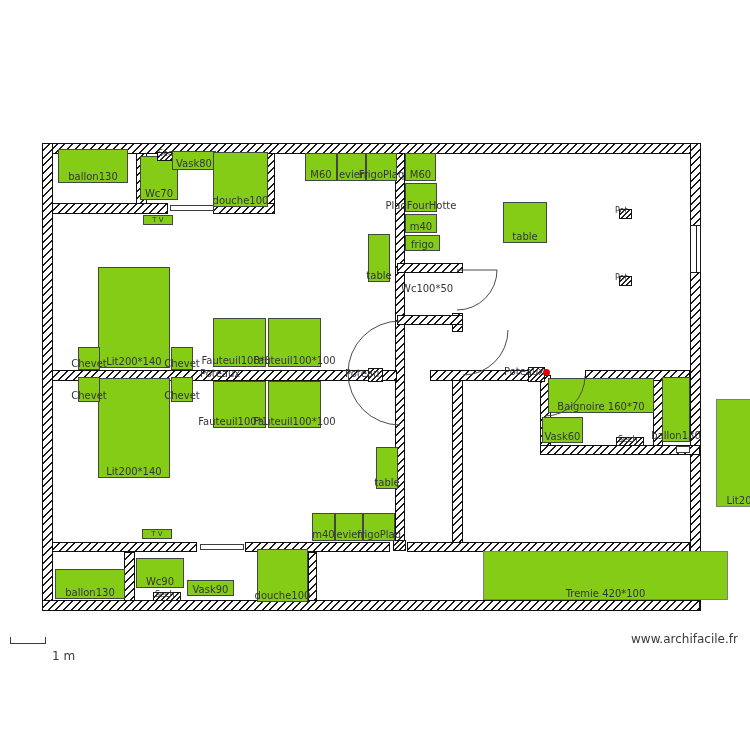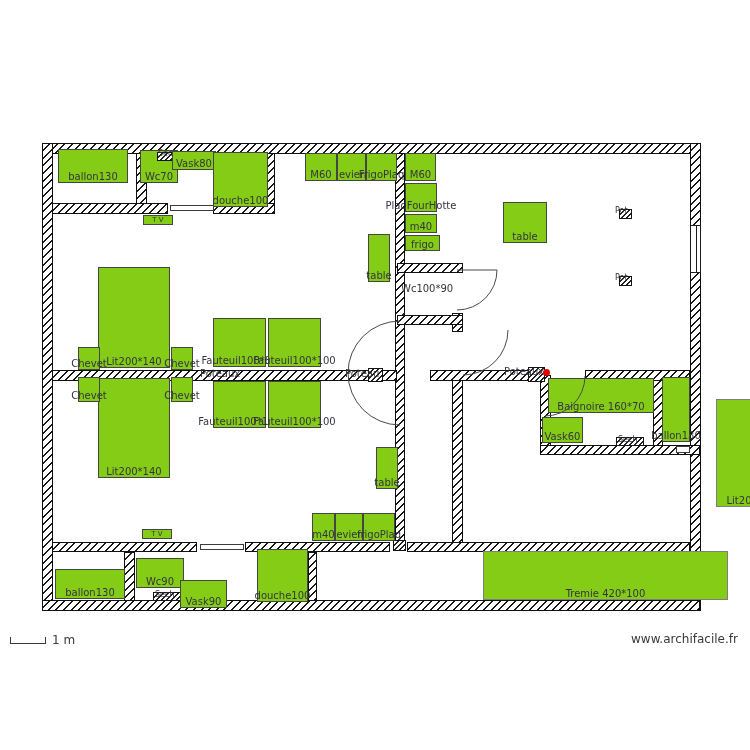--- a/index.html
+++ b/index.html
@@ -63,21 +63,21 @@
   <div class="panel" style="left:170px;top:205px;width:44px;height:6px"></div>
   <div class="panel" style="left:200px;top:544px;width:44px;height:6px"></div>
   <div class="panel" style="left:676px;top:446px;width:14px;height:7px"></div>
   <div class="window" style="left:690px;top:225px;width:11px;height:48px">
       <i></i>
     </div>
 
   <div class="box" style="left:58px;top:149px;width:70px;height:34px">
     <span>ballon130</span>
     </div>
-  <div class="box" style="left:140px;top:150px;width:38px;height:33px">
+  <div class="box" style="left:140px;top:156px;width:38px;height:44px">
     <span>Wc70</span>
     </div>
   <div class="sq" style="left:157px;top:152px;width:19px;height:9px"></div>
   <span class="lbl sm" style="left:158px;top:150px">Sech</span>
   <div class="box" style="left:172px;top:151px;width:44px;height:19px">
     <span>Vask80</span>
     </div>
   <div class="box" style="left:213px;top:152px;width:55px;height:55px">
     <span>douche100</span>
     </div>
@@ -108,21 +108,21 @@
     </div>
 
   <div class="box" style="left:503px;top:202px;width:44px;height:41px">
     <span>table</span>
     </div>
   <div class="sq" style="left:619px;top:209px;width:13px;height:10px"></div>
   <span class="lbl sm" style="left:615px;top:207px">Pot</span>
   <div class="sq" style="left:619px;top:276px;width:13px;height:10px"></div>
   <span class="lbl sm" style="left:615px;top:274px">Pot</span>
 
-  <span class="lbl" style="left:401px;top:284px">Wc100*90</span>
+  <span class="lbl" style="left:401px;top:284px">Wc100*50</span>
 
   <div class="box" style="left:98px;top:267px;width:72px;height:101px">
     <span>Lit200*140</span>
     </div>
   <div class="box" style="left:78px;top:347px;width:22px;height:23px">
     <span>Chevet</span>
     </div>
   <div class="box" style="left:171px;top:347px;width:22px;height:23px">
     <span>Chevet</span>
     </div>
@@ -187,21 +187,21 @@
     </div>
 
   <div class="box" style="left:55px;top:569px;width:70px;height:30px">
     <span>ballon130</span>
     </div>
   <div class="box" style="left:136px;top:558px;width:48px;height:30px">
     <span>Wc90</span>
     </div>
   <div class="sq" style="left:153px;top:592px;width:28px;height:9px"></div>
   <span class="lbl sm" style="left:155px;top:591px">Sech</span>
-  <div class="box" style="left:180px;top:580px;width:47px;height:28px">
+  <div class="box" style="left:187px;top:580px;width:47px;height:16px">
     <span>Vask90</span>
     </div>
   <div class="box" style="left:257px;top:549px;width:51px;height:53px">
     <span>douche100</span>
     </div>
 
   <div class="box gray" style="left:483px;top:551px;width:245px;height:49px">
     <span>Tremie 420*100</span>
     </div>
 
@@ -214,16 +214,16 @@
 
   <svg class="arcs" width="750" height="750">
     <line x1="457" y1="270" x2="497" y2="270" stroke="#4a4a4a" stroke-width="1"></line>
     <path d="M 497 270 A 40 40 0 0 1 457 310" fill="none" stroke="#4a4a4a" stroke-width="1"></path>
     <path d="M 508 330 A 45 45 0 0 1 463 375" fill="none" stroke="#4a4a4a" stroke-width="1"></path>
     <path d="M 400 321 A 52 52 0 0 0 400 425" fill="none" stroke="#4a4a4a" stroke-width="1"></path>
     <path d="M 585 376 A 40 40 0 0 1 545 416" fill="none" stroke="#4a4a4a" stroke-width="1"></path>
   </svg>
 
   <div class="scalebar" style="left:10px;top:637px;width:36px;height:7px;position:absolute"></div>
-  <span class="lbl foot" style="left:52px;top:634px">1 m</span>
+  <span class="lbl foot" style="left:52px;top:650px">1 m</span>
   <span class="lbl foot" style="left:631px;top:633px">www.archifacile.fr</span>
 
 </div>
 
 </body></html>

